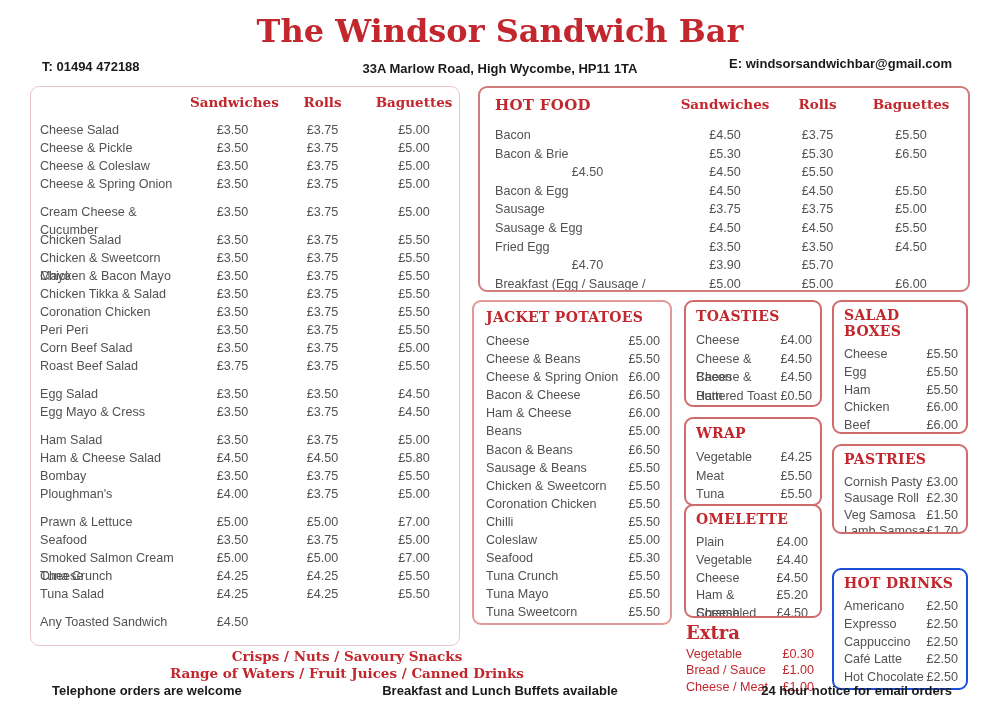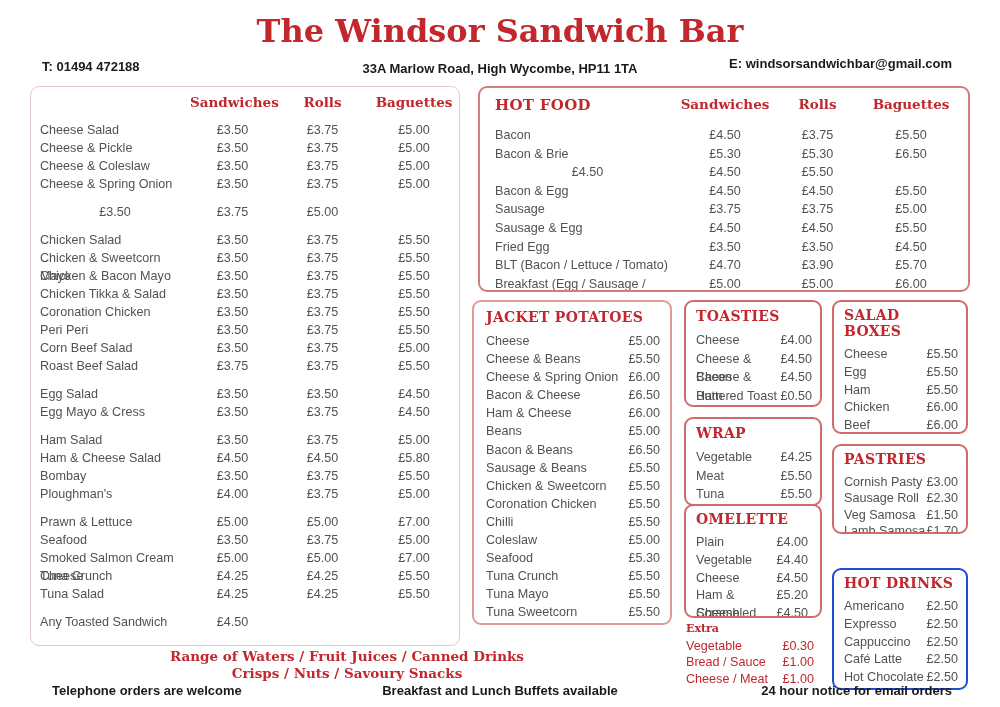--- a/index.html
+++ b/index.html
@@ -45,21 +45,21 @@
   
   .row2 { display:flex; justify-content:space-between; align-items:baseline; font-size:12.6px; }
   .rows-jacket .row2    { height:18.1px; line-height:18.1px; }
   .rows-18 .row2        { height:18.5px; line-height:18.5px; }
   .rows-17 .row2        { height:17.8px; line-height:17.8px; }
   .rows-16 .row2        { height:16.3px; line-height:16.3px; }
   .rows-mt { margin-top:7px; }
 
   
   .extra-block { position:absolute; left:686px; top:622px; width:128px; }
-  .extra-heading { font-size:11px; margin-bottom:3px; }
+  .extra-heading { font-size:18px; margin-bottom:3px; }
   .extra-block .row2 { height:16.3px; line-height:16.3px; color:#c1272d; }
 
   
   .notes { position:absolute; left:0; top:648px; width:694px; text-align:center; font-size:13.5px; line-height:17px; }
   .footer-left   { position:absolute; top:683px; left:52px;  font-size:13px; font-weight:bold; color:#1a1a1a; }
   .footer-center { position:absolute; top:683px; left:0; right:0; text-align:center; font-size:13px; font-weight:bold; color:#1a1a1a; }
   .footer-right  { position:absolute; top:683px; right:48px; font-size:13px; font-weight:bold; color:#1a1a1a; }
 </style>
 </head>
 <body>
@@ -105,20 +105,21 @@
             <span class="name">Cheese &amp; Spring Onion</span>
             <span class="price">£3.50</span>
             <span class="price">£3.75</span>
             <span class="price">£5.00</span>
           </div>
         </div>
 
       <div class="menu-group">
 
           <div class="grid-cold crow">
+            <span class="name">Cream Cheese &amp; Cucumber</span>
             <span class="price">£3.50</span>
             <span class="price">£3.75</span>
             <span class="price">£5.00</span>
           </div>
         </div>
 
       <div class="menu-group">
 
           <div class="grid-cold crow">
             <span class="name">Chicken Salad</span>
@@ -326,21 +327,20 @@
       </div>
 
       <div class="grid-hotfood crow crow-hf">
         <span class="name">Fried Egg</span>
         <span class="price">£3.50</span>
         <span class="price">£3.50</span>
         <span class="price">£4.50</span>
       </div>
 
       <div class="grid-hotfood crow crow-hf">
-        <span class="name">BLT (Bacon / Lettuce / Tomato)</span>
         <span class="price">£4.70</span>
         <span class="price">£3.90</span>
         <span class="price">£5.70</span>
       </div>
 
       <div class="grid-hotfood crow crow-hf">
         <span class="name">Breakfast (Egg / Sausage / Bacon)</span>
         <span class="price">£5.00</span>
         <span class="price">£5.00</span>
         <span class="price">£6.00</span>
@@ -621,18 +621,18 @@
       </div>
 
       <div class="row2">
         <span>Cheese / Meat</span>
         <span>£1.00</span>
       </div>
     </div>
 </section>
 
 <div class="notes red-serif">
+  <div>Crisps / Nuts / Savoury Snacks</div>
   <div>Range of Waters / Fruit Juices / Canned Drinks</div>
-  <div>Crisps / Nuts / Savoury Snacks</div>
 </div>
 <div class="footer-left">Telephone orders are welcome</div>
 <div class="footer-center">Breakfast and Lunch Buffets available</div>
 <div class="footer-right">24 hour notice for email orders</div>
 
 </body></html>

